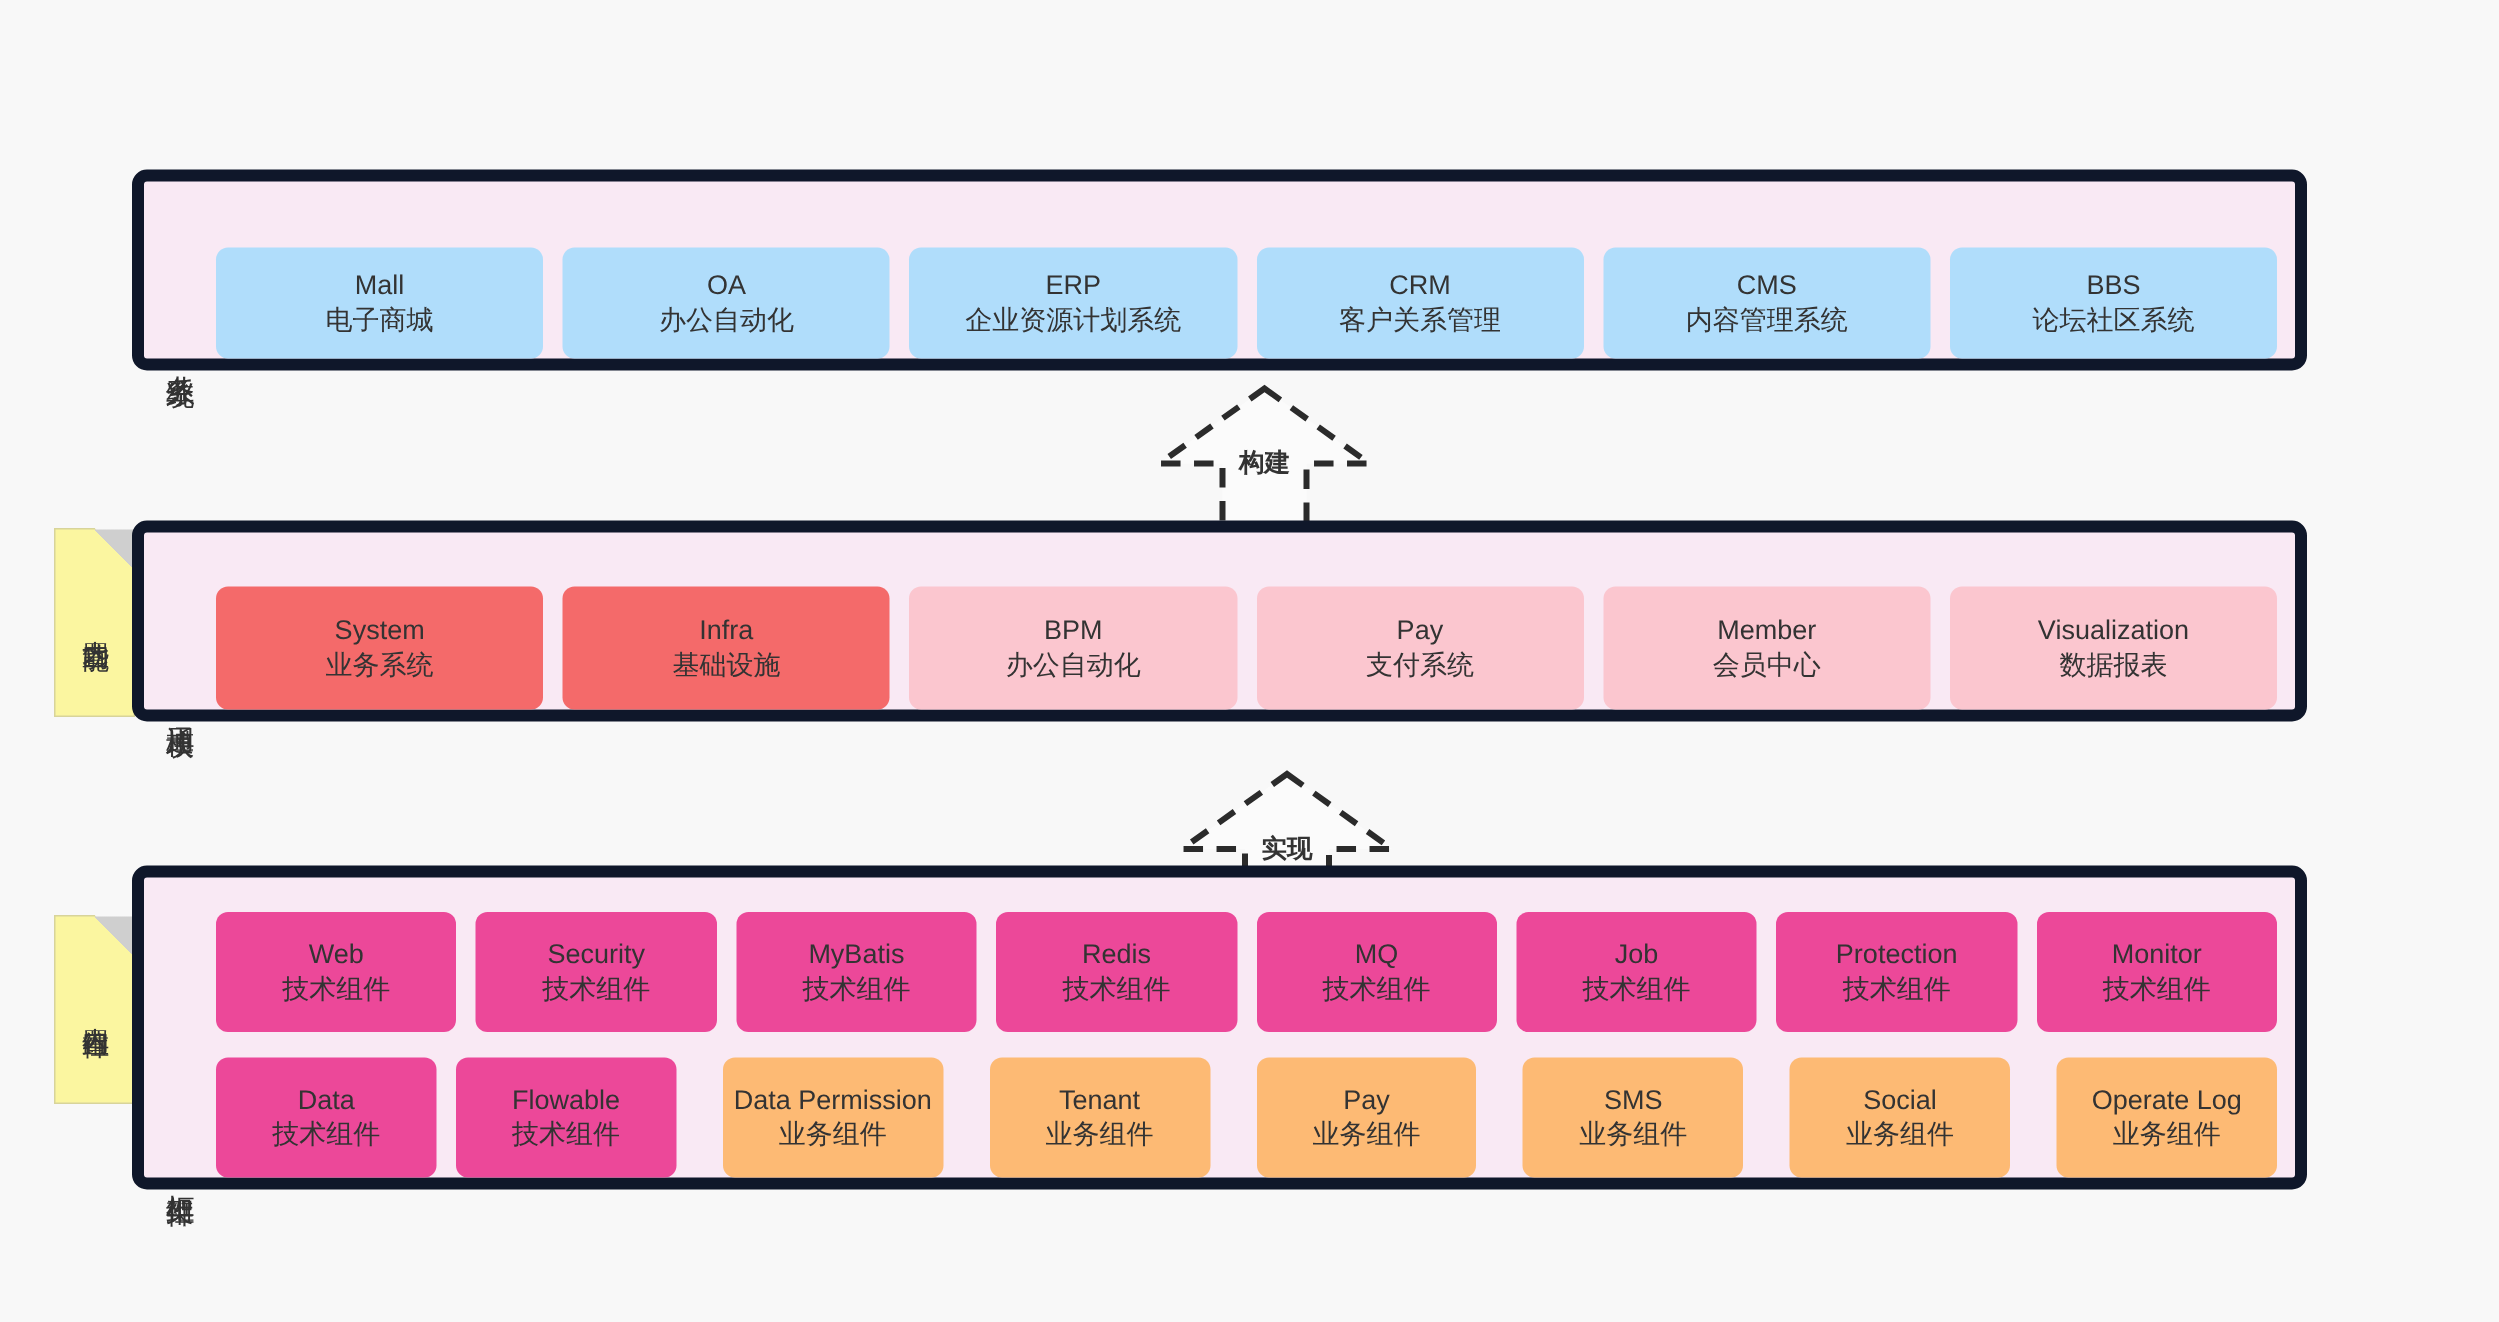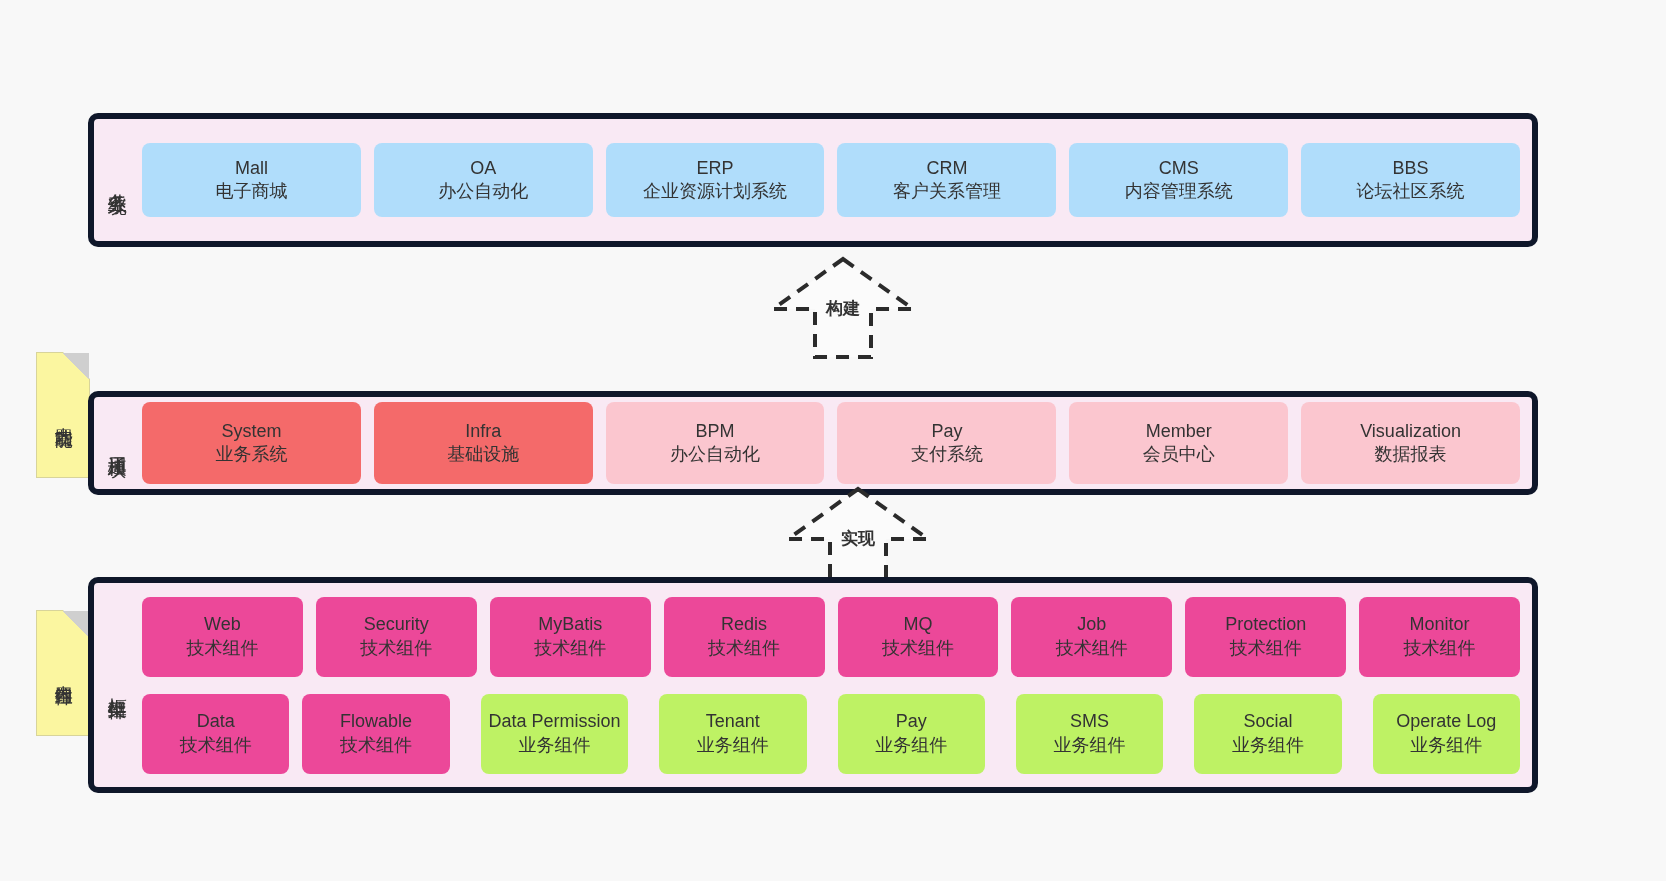--- a/index.html
+++ b/index.html
@@ -18,25 +18,25 @@
 
   .canvas {
     position: absolute;
     inset: 0;
   }
 
   
   .layer {
     position: absolute;
     background: #f9e9f4;
-    border: 6px solid #0f172a;
+    border: 8px solid #0f172a;
     border-radius: 10px;
     box-sizing: border-box;
     display: flex;
-    align-items: center;
+    align-items: flex-end;
   }
   .layer-label {
     width: 46px;
     flex: 0 0 46px;
     display: flex;
     align-items: center;
     justify-content: center;
     font-size: 19px;
     line-height: 1.18;
     letter-spacing: 1px;
@@ -72,27 +72,27 @@
     padding: 6px 4px;
   }
   .card .t1 { display: block; }
   .card .t2 { display: block; }
 
   
   .c-blue        { background: #b0ddfb; }
   .c-red-strong  { background: #f46a6a; }
   .c-red-light   { background: #fbc6cf; }
   .c-green-dark  { background: #ec4899; }
-  .c-green-light { background: #bef264; margin-left: 18px; }
+  .c-green-light { background: #fdba74; margin-left: 18px; }
 
   
   #layer-business  { left: 88px;  top: 113px; width: 1450px; height: 134px; }
   #layer-business .card { height: 74px; }
 
-  #layer-common    { left: 88px;  top: 347px; width: 1450px; height: 104px; margin-top: 44px; }
+  #layer-common    { left: 88px;  top: 347px; width: 1450px; height: 134px; }
   #layer-common .card { height: 82px; }
 
   #layer-framework { left: 88px;  top: 577px; width: 1450px; height: 216px; }
   #layer-framework .card { height: 80px; }
 
   
   .note {
     position: absolute;
     background: #fbf6a0;
     border: 1px solid #d8d49a;
@@ -142,21 +142,21 @@
     left: 0;
     right: 0;
     top: 44px;
     text-align: center;
     font-size: 17px;
     color: #333333;
     background: transparent;
     font-weight: bold;
   }
   #arrow-build  { left: 753px; top: 253px; }
-  #arrow-impl   { left: 768px; top: 483px; }
+  #arrow-impl   { left: 768px; top: 510px; }
 </style>
 </head>
 <body>
 
 <div class="canvas">
 
   <div class="layer" id="layer-business">
     <div class="layer-label">业务系统</div>
     <div class="layer-body">
       <div class="row">

